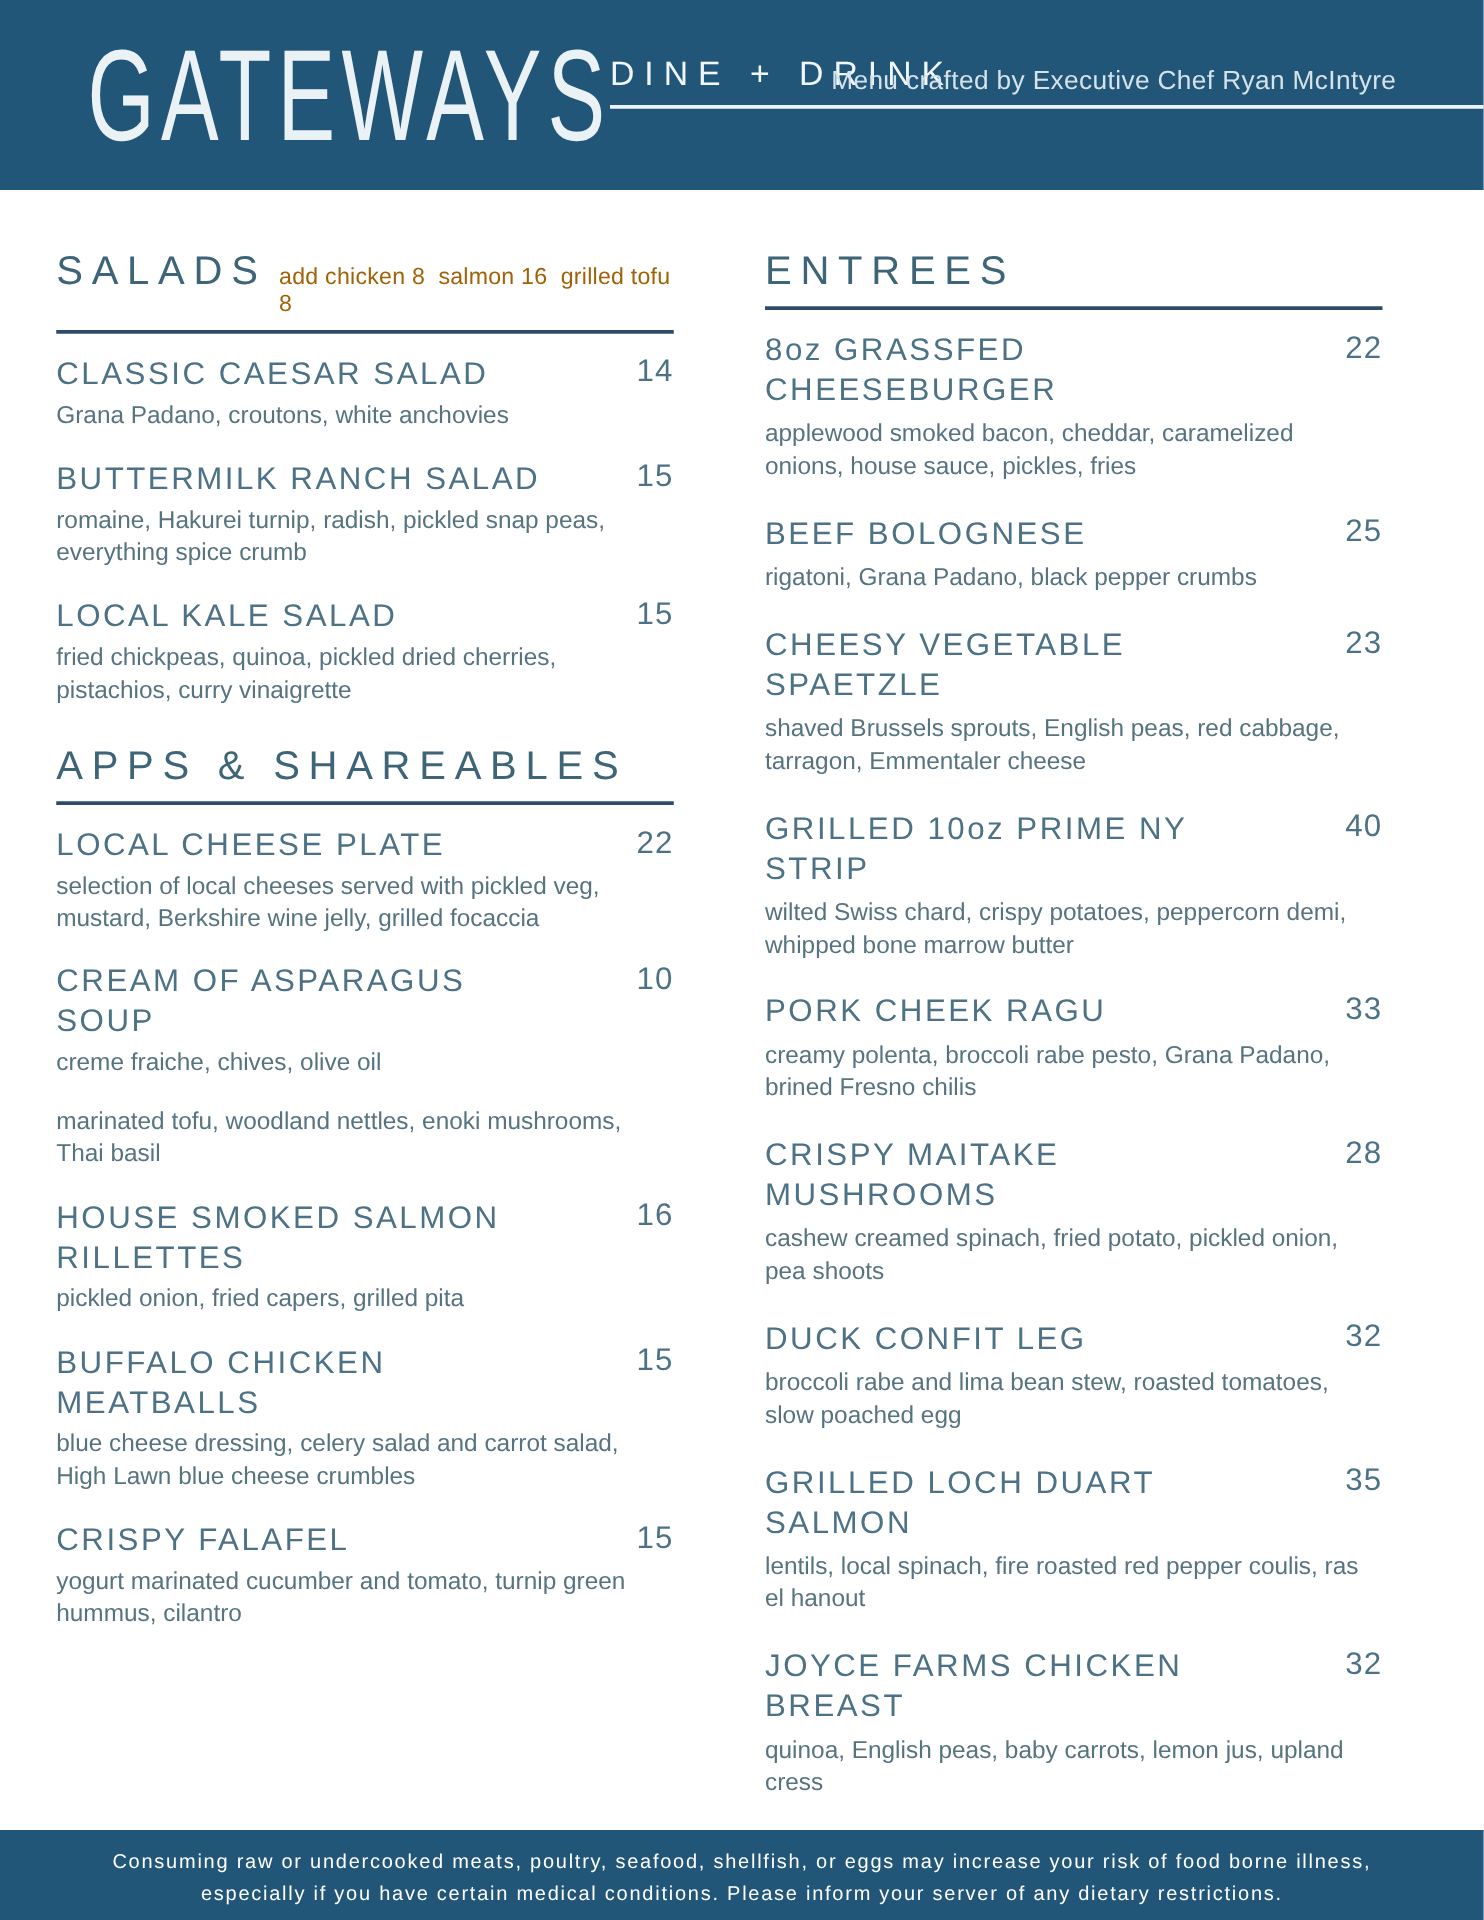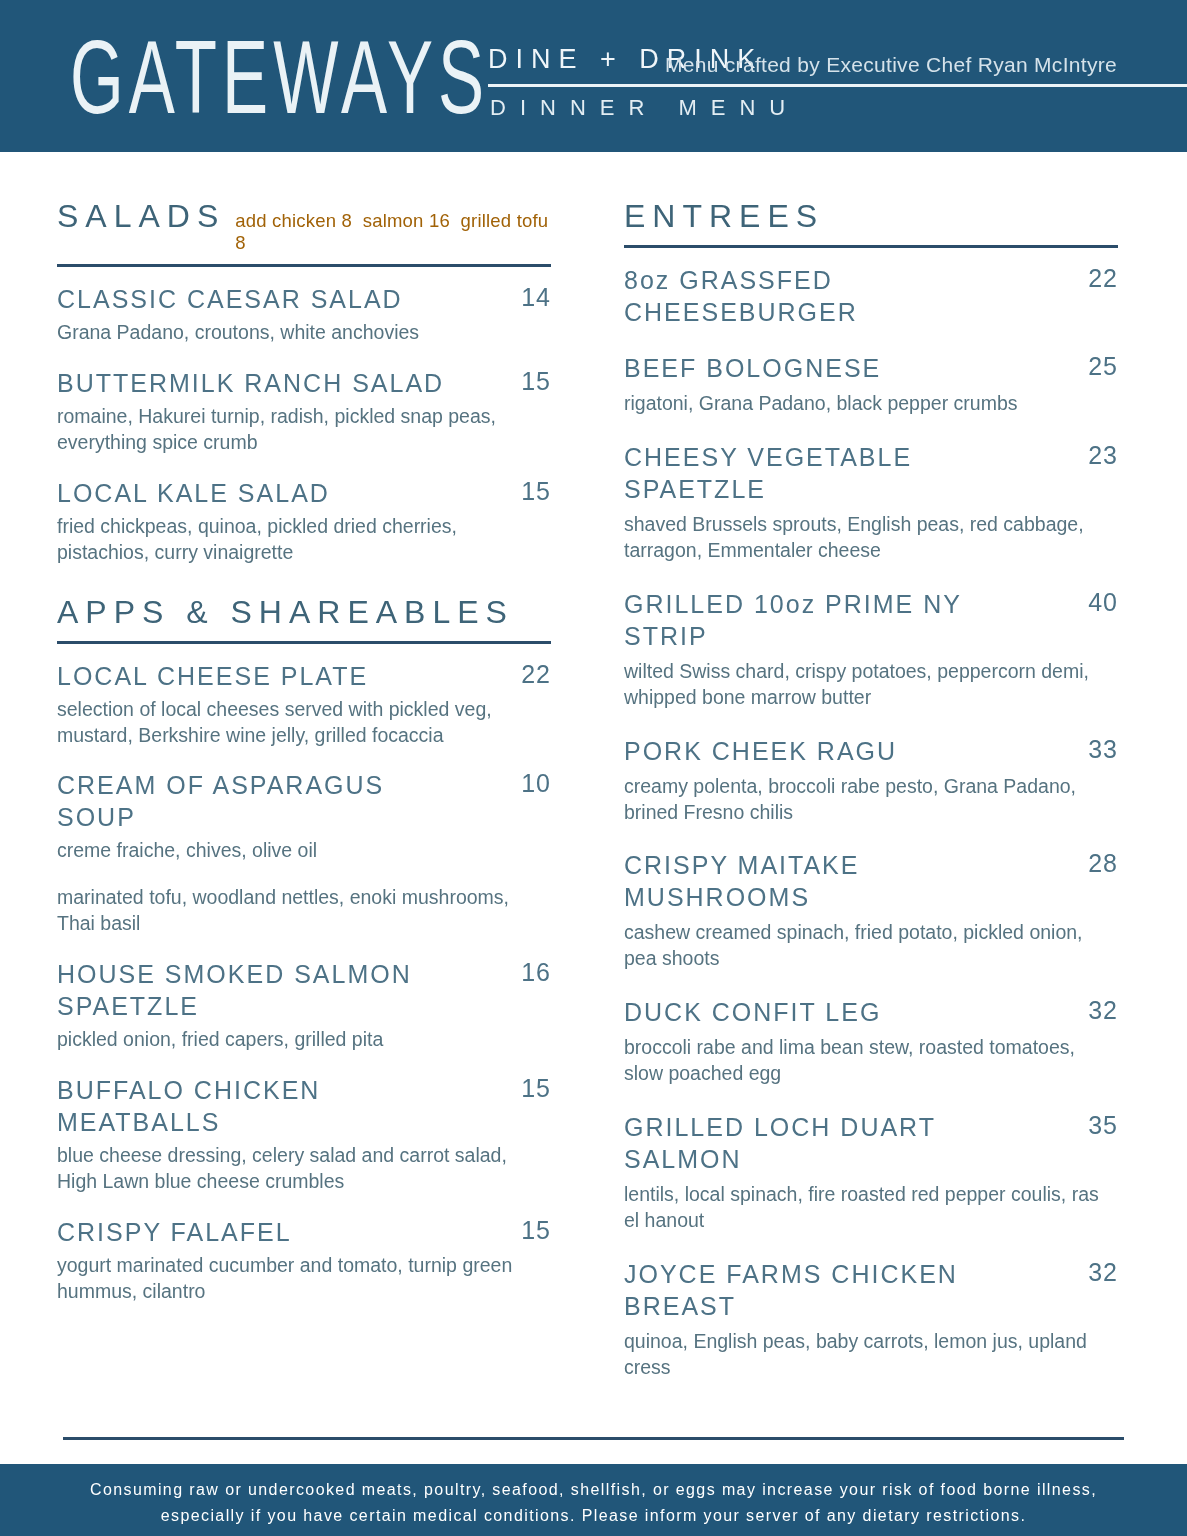--- a/index.html
+++ b/index.html
@@ -34,21 +34,21 @@
     font-size:22px; font-weight:300; letter-spacing:14px;
     color:#E3EDF3; white-space:nowrap;
   }
   .credit {
     position:absolute; right:70px; top:53px;
     font-size:21px; font-weight:300; letter-spacing:0.3px;
     color:#D5E2EA;
   }
   
   .main {
-    display:flex; padding:46px 63px 0 57px; gap:73px;
+    display:flex; padding:46px 63px 0 45px; gap:73px;
   }
   .col { width:494px; flex:0 0 494px; }
   .section-head {
     display:flex; align-items:baseline;
     border-bottom:3px solid #2B4D6A;
     padding-bottom:10px; margin-bottom:16px;
   }
   .section-title {
     font-size:32px; font-weight:400; letter-spacing:7px;
     color:#3E6478; white-space:nowrap;
@@ -94,21 +94,20 @@
     line-height:1.6; font-weight:300;
   }
 </style>
 </head>
 <body>
 
 <div class="header band">
   <div class="logo">GATEWAYS</div>
   <div class="tagline">DINE + DRINK</div>
   <div class="header-rule"></div>
-  <div class="subtitle">DINNER MENU</div>
   <div class="credit">Menu crafted by Executive Chef Ryan McIntyre</div>
 </div>
 
 <div class="main">
 
   <div class="col">
 
     <div class="section salads">
       <div class="section-head">
         <span class="section-title">SALADS</span>
@@ -163,21 +162,21 @@
             </div>
             <div class="item-desc">creme fraiche, chives, olive oil</div>
           </div>
 
           <div class="item">
             <div class="item-desc">marinated tofu, woodland nettles, enoki mushrooms, Thai basil</div>
           </div>
 
           <div class="item">
             <div class="item-head">
-              <span class="item-name">HOUSE SMOKED SALMON SPAETZLE</span>
+              <span class="item-name">HOUSE SMOKED SALMON RILLETTES</span>
               <span class="item-price">16</span>
             </div>
             <div class="item-desc">pickled onion, fried capers, grilled pita</div>
           </div>
 
           <div class="item">
             <div class="item-head">
               <span class="item-name">BUFFALO CHICKEN MEATBALLS</span>
               <span class="item-price">15</span>
             </div>
@@ -201,20 +200,21 @@
       <div class="section-head">
         <span class="section-title">ENTREES</span>
       </div>
       <div>
 
           <div class="item">
             <div class="item-head">
               <span class="item-name">8oz GRASSFED CHEESEBURGER</span>
               <span class="item-price">22</span>
             </div>
+            <div class="item-desc">applewood smoked bacon, cheddar, caramelized onions, house sauce, pickles, fries</div>
           </div>
 
           <div class="item">
             <div class="item-head">
               <span class="item-name">BEEF BOLOGNESE</span>
               <span class="item-price">25</span>
             </div>
             <div class="item-desc">rigatoni, Grana Padano, black pepper crumbs</div>
           </div>
 

